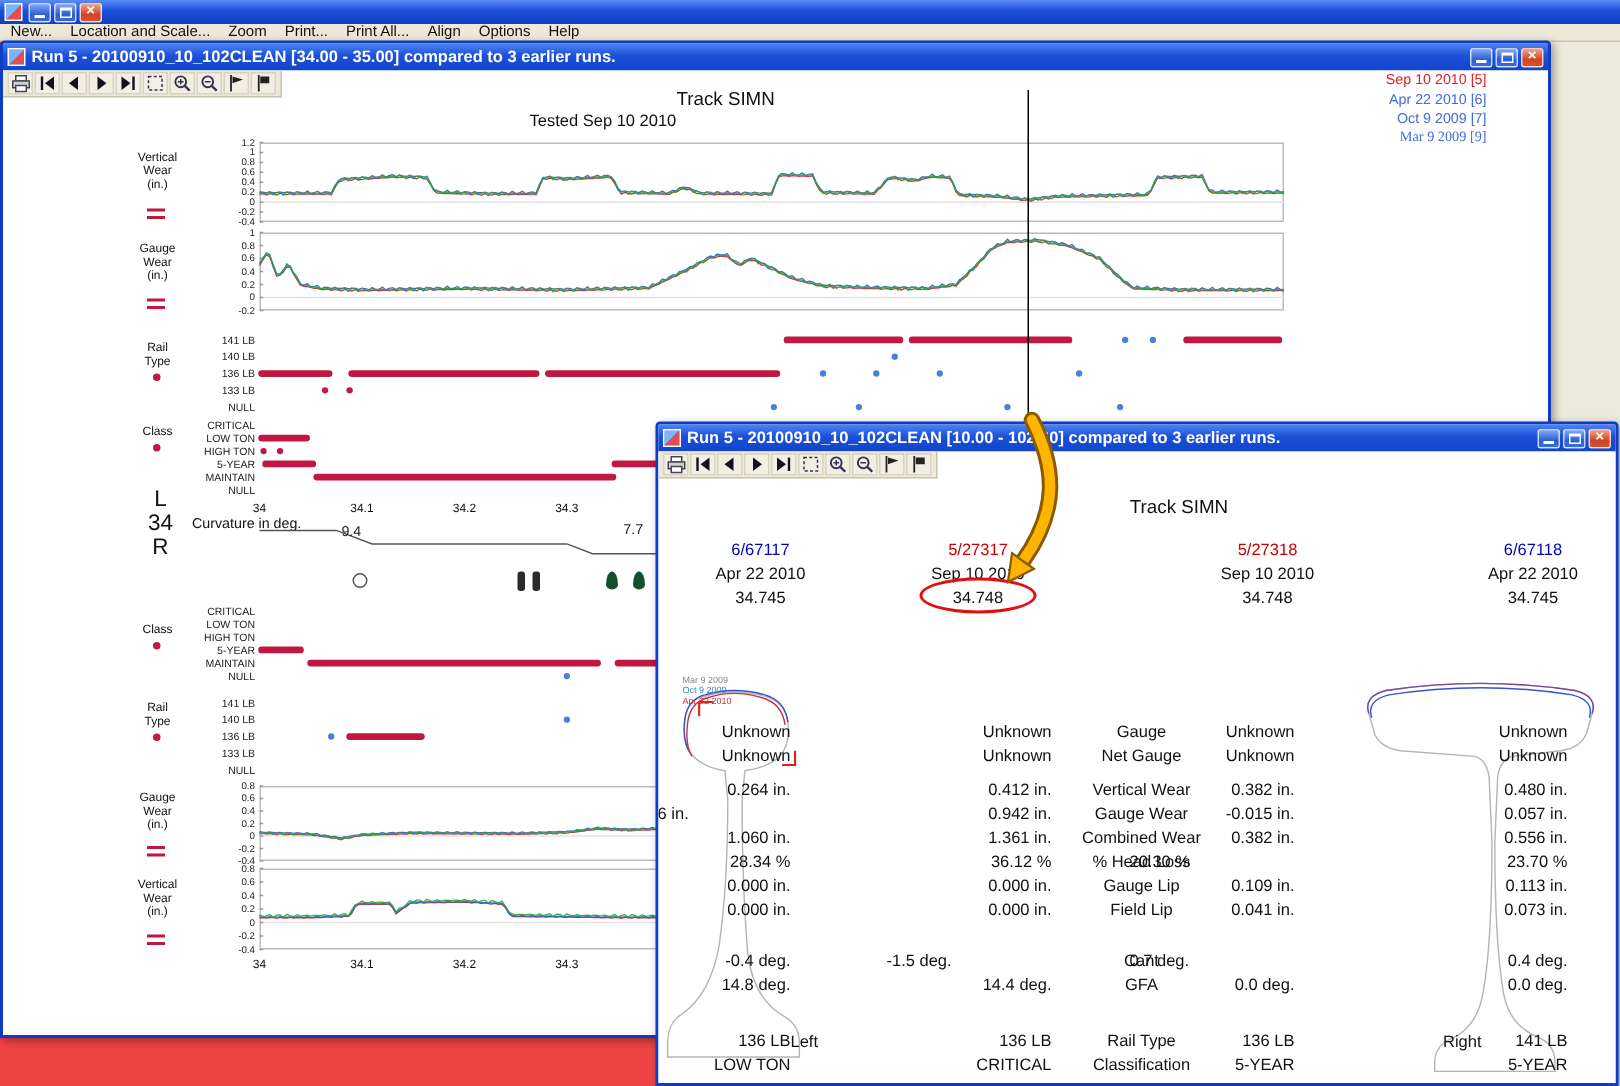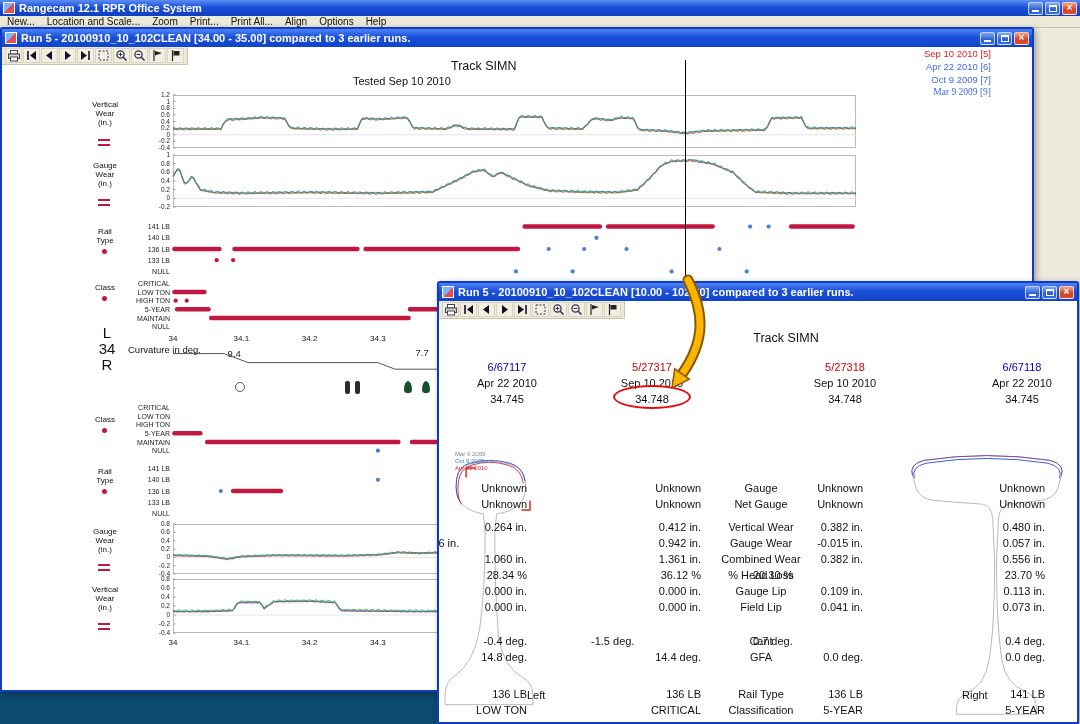--- a/index.html
+++ b/index.html
@@ -5,21 +5,21 @@
   html,body{margin:0;padding:0;}
   body{width:1080px;height:724px;position:relative;overflow:hidden;
        font-family:"Liberation Sans","DejaVu Sans",sans-serif;background:#ece9dd;}
   
   .main-titlebar{position:absolute;left:0;top:0;width:1080px;height:16px;
     background:linear-gradient(180deg,#5b8df6 0%,#1c50d8 45%,#1040c2 95%);
     color:#fff;font-size:11px;font-weight:bold;display:flex;align-items:center;gap:4px;padding:0 3px;box-sizing:border-box;}
   .menubar{position:absolute;left:0;top:16px;width:1080px;height:12px;background:#ece9d8;
     border-bottom:1px solid #c9c5b2;font-size:10px;display:flex;align-items:center;gap:2px;padding:0 2px;box-sizing:border-box;color:#111;}
   .menu-item{padding:0 5px;cursor:default;}
-  .mdi{position:absolute;left:0;top:28px;width:944px;height:696px;background:#0c4a6e;}
+  .mdi{position:absolute;left:0;top:28px;width:944px;height:696px;background:#ef4444;}
   
   .window{position:absolute;border:2px solid #0c3dc4;border-radius:3px 3px 0 0;box-sizing:border-box;
           box-shadow:2px 2px 6px rgba(0,0,0,.35);background:#fff;}
   .titlebar{position:absolute;left:0;top:0;right:0;height:18px;
     background:linear-gradient(180deg,#4d84f4 0%,#1c50d8 45%,#1145cc 95%);
     color:#fff;font-size:11px;font-weight:bold;display:flex;align-items:center;gap:4px;padding:0 3px;box-sizing:border-box;white-space:nowrap;overflow:hidden;}
   .wtitle{flex:1;overflow:hidden;text-overflow:ellipsis;}
   .content{position:absolute;left:0;top:18px;right:0;bottom:0;background:#fff;overflow:hidden;}
   .wicon{width:12px;height:12px;flex:0 0 12px;border:1px solid #fff;
     background:linear-gradient(135deg,#7fb2ff 0 50%,#e05050 50% 100%);box-sizing:border-box;}
@@ -63,21 +63,20 @@
   .mile-ellipse{position:absolute;left:174px;top:84px;width:78px;height:24px;border:2px solid #e01010;border-radius:50%;box-sizing:border-box;z-index:8;}
   .side-label{position:absolute;font-size:11px;color:#111;z-index:4;}
   .profile{position:absolute;overflow:visible;}
   .profile-legend{position:absolute;left:16px;top:150px;font-size:6px;line-height:7px;z-index:3;}
 </style>
 </head>
 <body>
 
 <div class="main-titlebar">
   <span class="wicon"></span>
-  <span class="wtitle">Rangecam 12.1 RPR Office System</span>
   <span class="capbtns">
     <span class="cap">
         <span class="g-min"></span>
       </span>
     <span class="cap">
         <span class="g-max"></span>
       </span>
     <span class="cap close">×</span>
   </span>
 </div>

